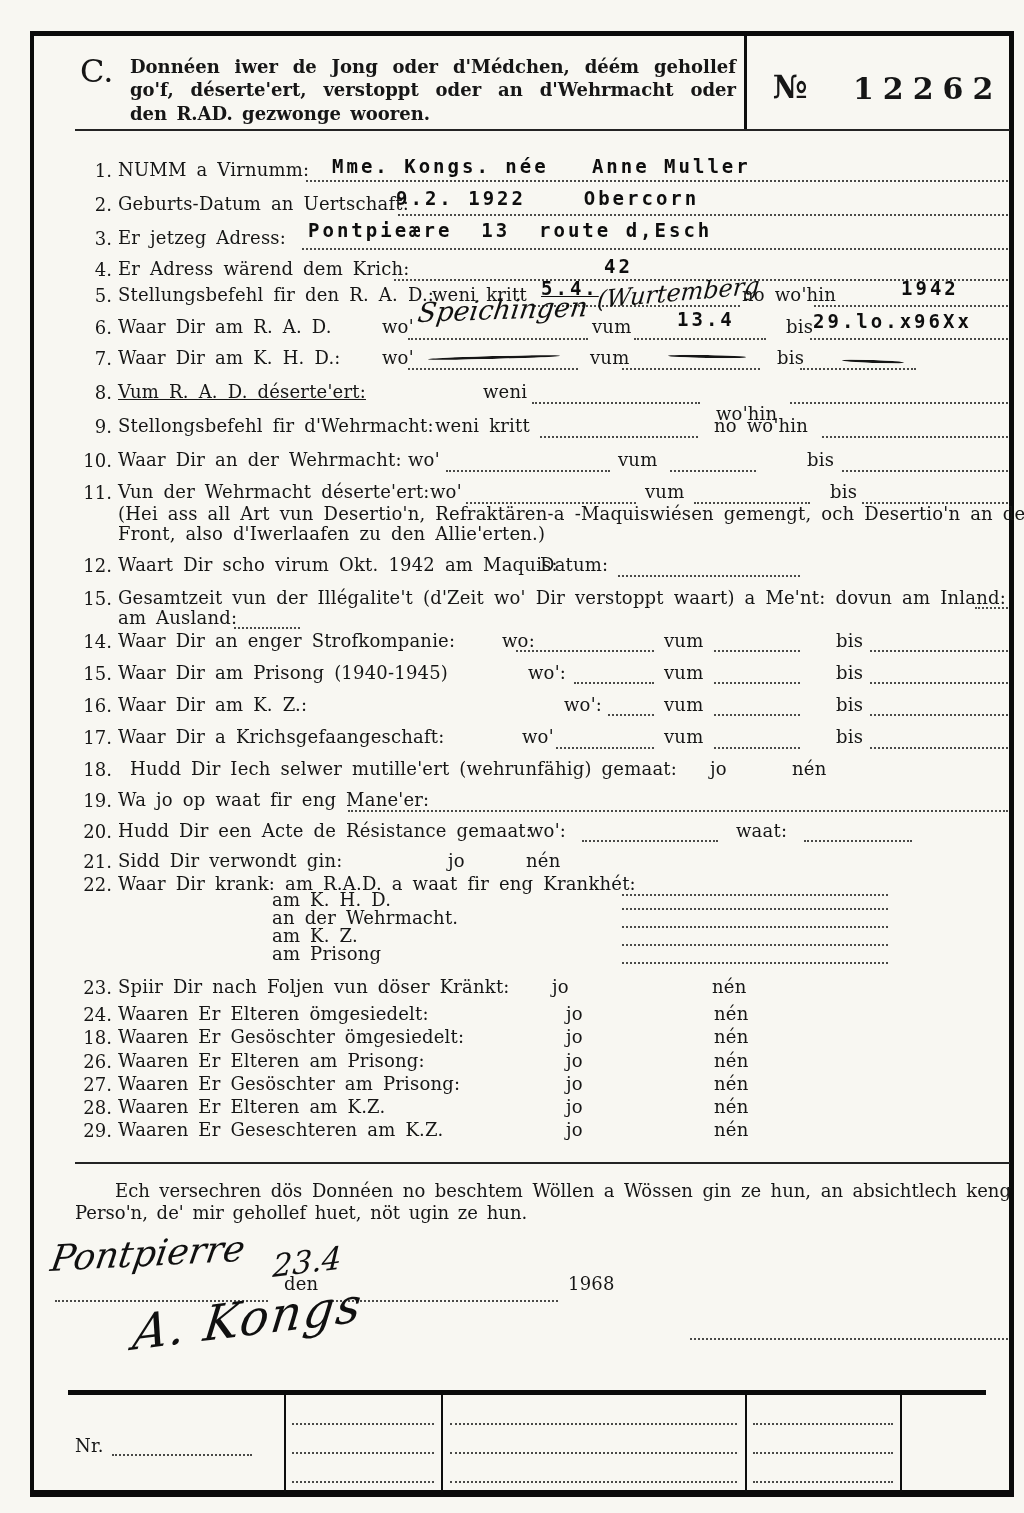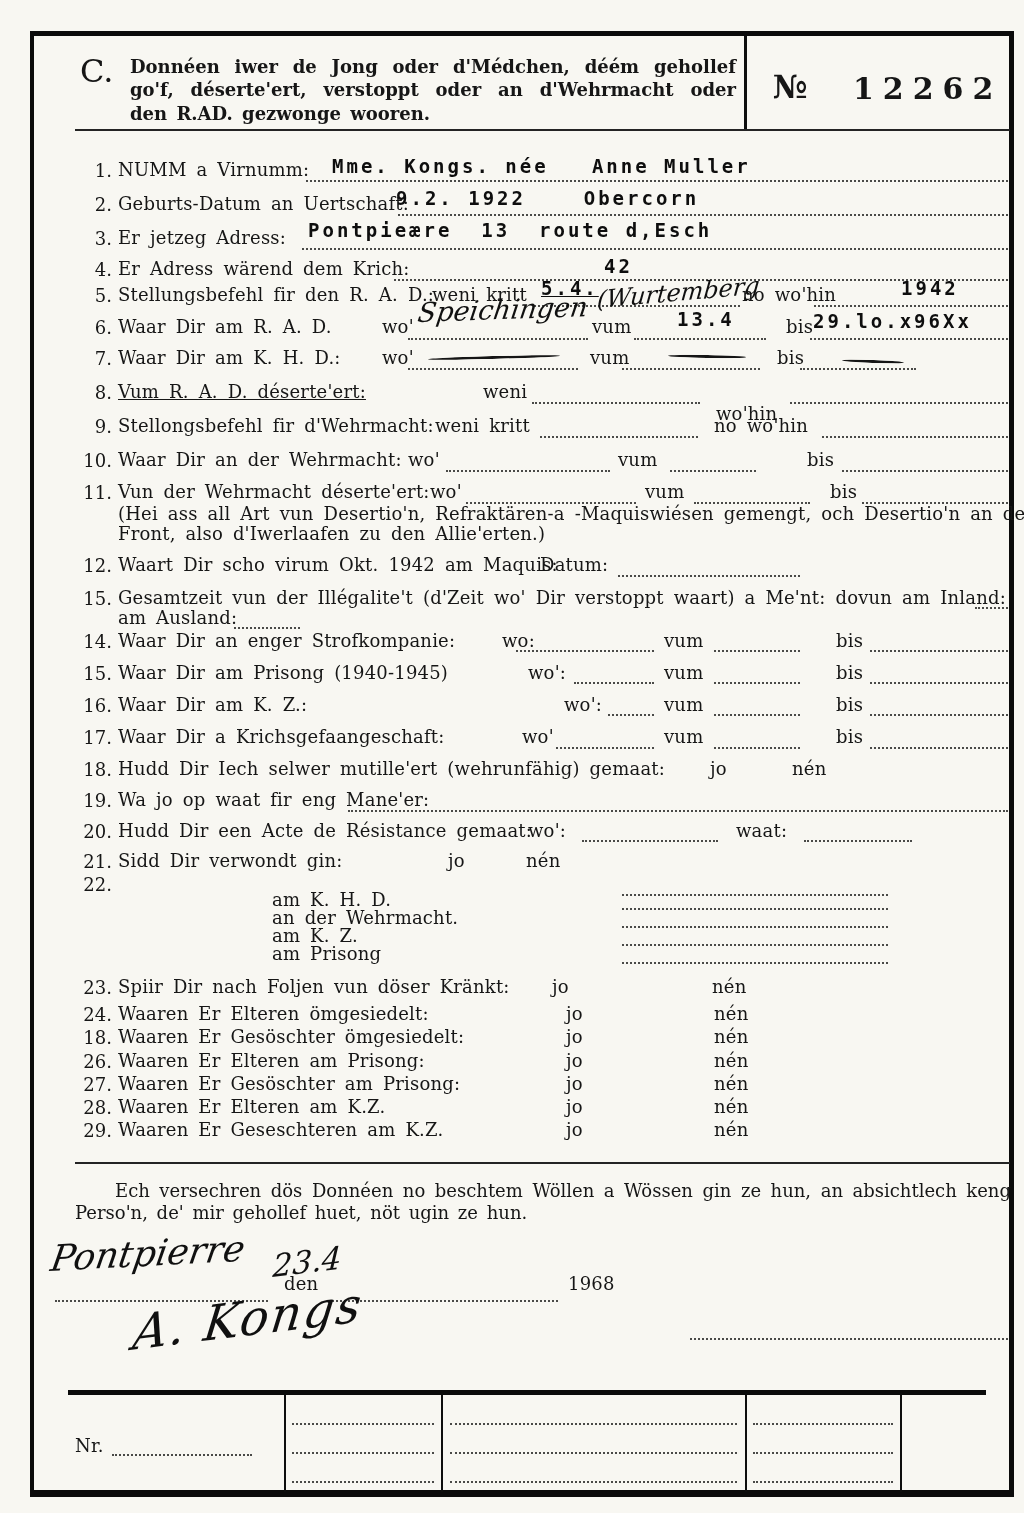--- a/index.html
+++ b/index.html
@@ -166,41 +166,42 @@
   <div class="abs num" style="left:72px;top:727px;">17.</div>
   <div class="abs lbl" style="left:118px;top:727px;">Waar Dir a Krichsgefaangeschaft:</div>
   <div class="abs lbl" style="left:522px;top:727px;">wo'</div>
   <div class="abs dots" style="left:556px;top:745px;width:98px;"></div>
   <div class="abs lbl" style="left:664px;top:727px;">vum</div>
   <div class="abs dots" style="left:714px;top:745px;width:86px;"></div>
   <div class="abs lbl" style="left:836px;top:727px;">bis</div>
   <div class="abs dots" style="left:870px;top:745px;width:138px;"></div>
 
   <div class="abs num" style="left:72px;top:759px;">18.</div>
-  <div class="abs lbl" style="left:118px;top:759px;">Hudd Dir Iech selwer mutille'ert (wehrunfähig) gemaat:</div>
+  <div class="abs lbl" style="left:130px;top:759px;">Hudd Dir Iech selwer mutille'ert (wehrunfähig) gemaat:</div>
   <div class="abs lbl" style="left:710px;top:759px;">jo</div>
   <div class="abs lbl" style="left:792px;top:759px;">nén</div>
 
   <div class="abs num" style="left:72px;top:790px;">19.</div>
   <div class="abs lbl" style="left:118px;top:790px;">Wa jo op waat fir eng Mane'er:</div>
   <div class="abs dots" style="left:348px;top:808px;width:660px;"></div>
 
   <div class="abs num" style="left:72px;top:821px;">20.</div>
   <div class="abs lbl" style="left:118px;top:821px;">Hudd Dir een Acte de Résistance gemaat:</div>
   <div class="abs lbl" style="left:528px;top:821px;">wo':</div>
   <div class="abs dots" style="left:582px;top:838px;width:136px;"></div>
   <div class="abs lbl" style="left:736px;top:821px;">waat:</div>
   <div class="abs dots" style="left:804px;top:838px;width:108px;"></div>
 
   <div class="abs num" style="left:72px;top:851px;">21.</div>
   <div class="abs lbl" style="left:118px;top:851px;">Sidd Dir verwondt gin:</div>
   <div class="abs lbl" style="left:448px;top:851px;">jo</div>
   <div class="abs lbl" style="left:526px;top:851px;">nén</div>
 
   <div class="abs num" style="left:72px;top:874px;">22.</div>
+  <div class="abs lbl" style="left:118px;top:874px;">Waar Dir krank: am R.A.D. a waat fir eng Krankhét:</div>
   <div class="abs dots" style="left:622px;top:892px;width:266px;"></div>
   <div class="abs lbl" style="left:272px;top:890px;">am K. H. D.</div>
   <div class="abs dots" style="left:622px;top:906px;width:266px;"></div>
   <div class="abs lbl" style="left:272px;top:908px;">an der Wehrmacht.</div>
   <div class="abs dots" style="left:622px;top:924px;width:266px;"></div>
   <div class="abs lbl" style="left:272px;top:926px;">am K. Z.</div>
   <div class="abs dots" style="left:622px;top:942px;width:266px;"></div>
   <div class="abs lbl" style="left:272px;top:944px;">am Prisong</div>
   <div class="abs dots" style="left:622px;top:960px;width:266px;"></div>
 

